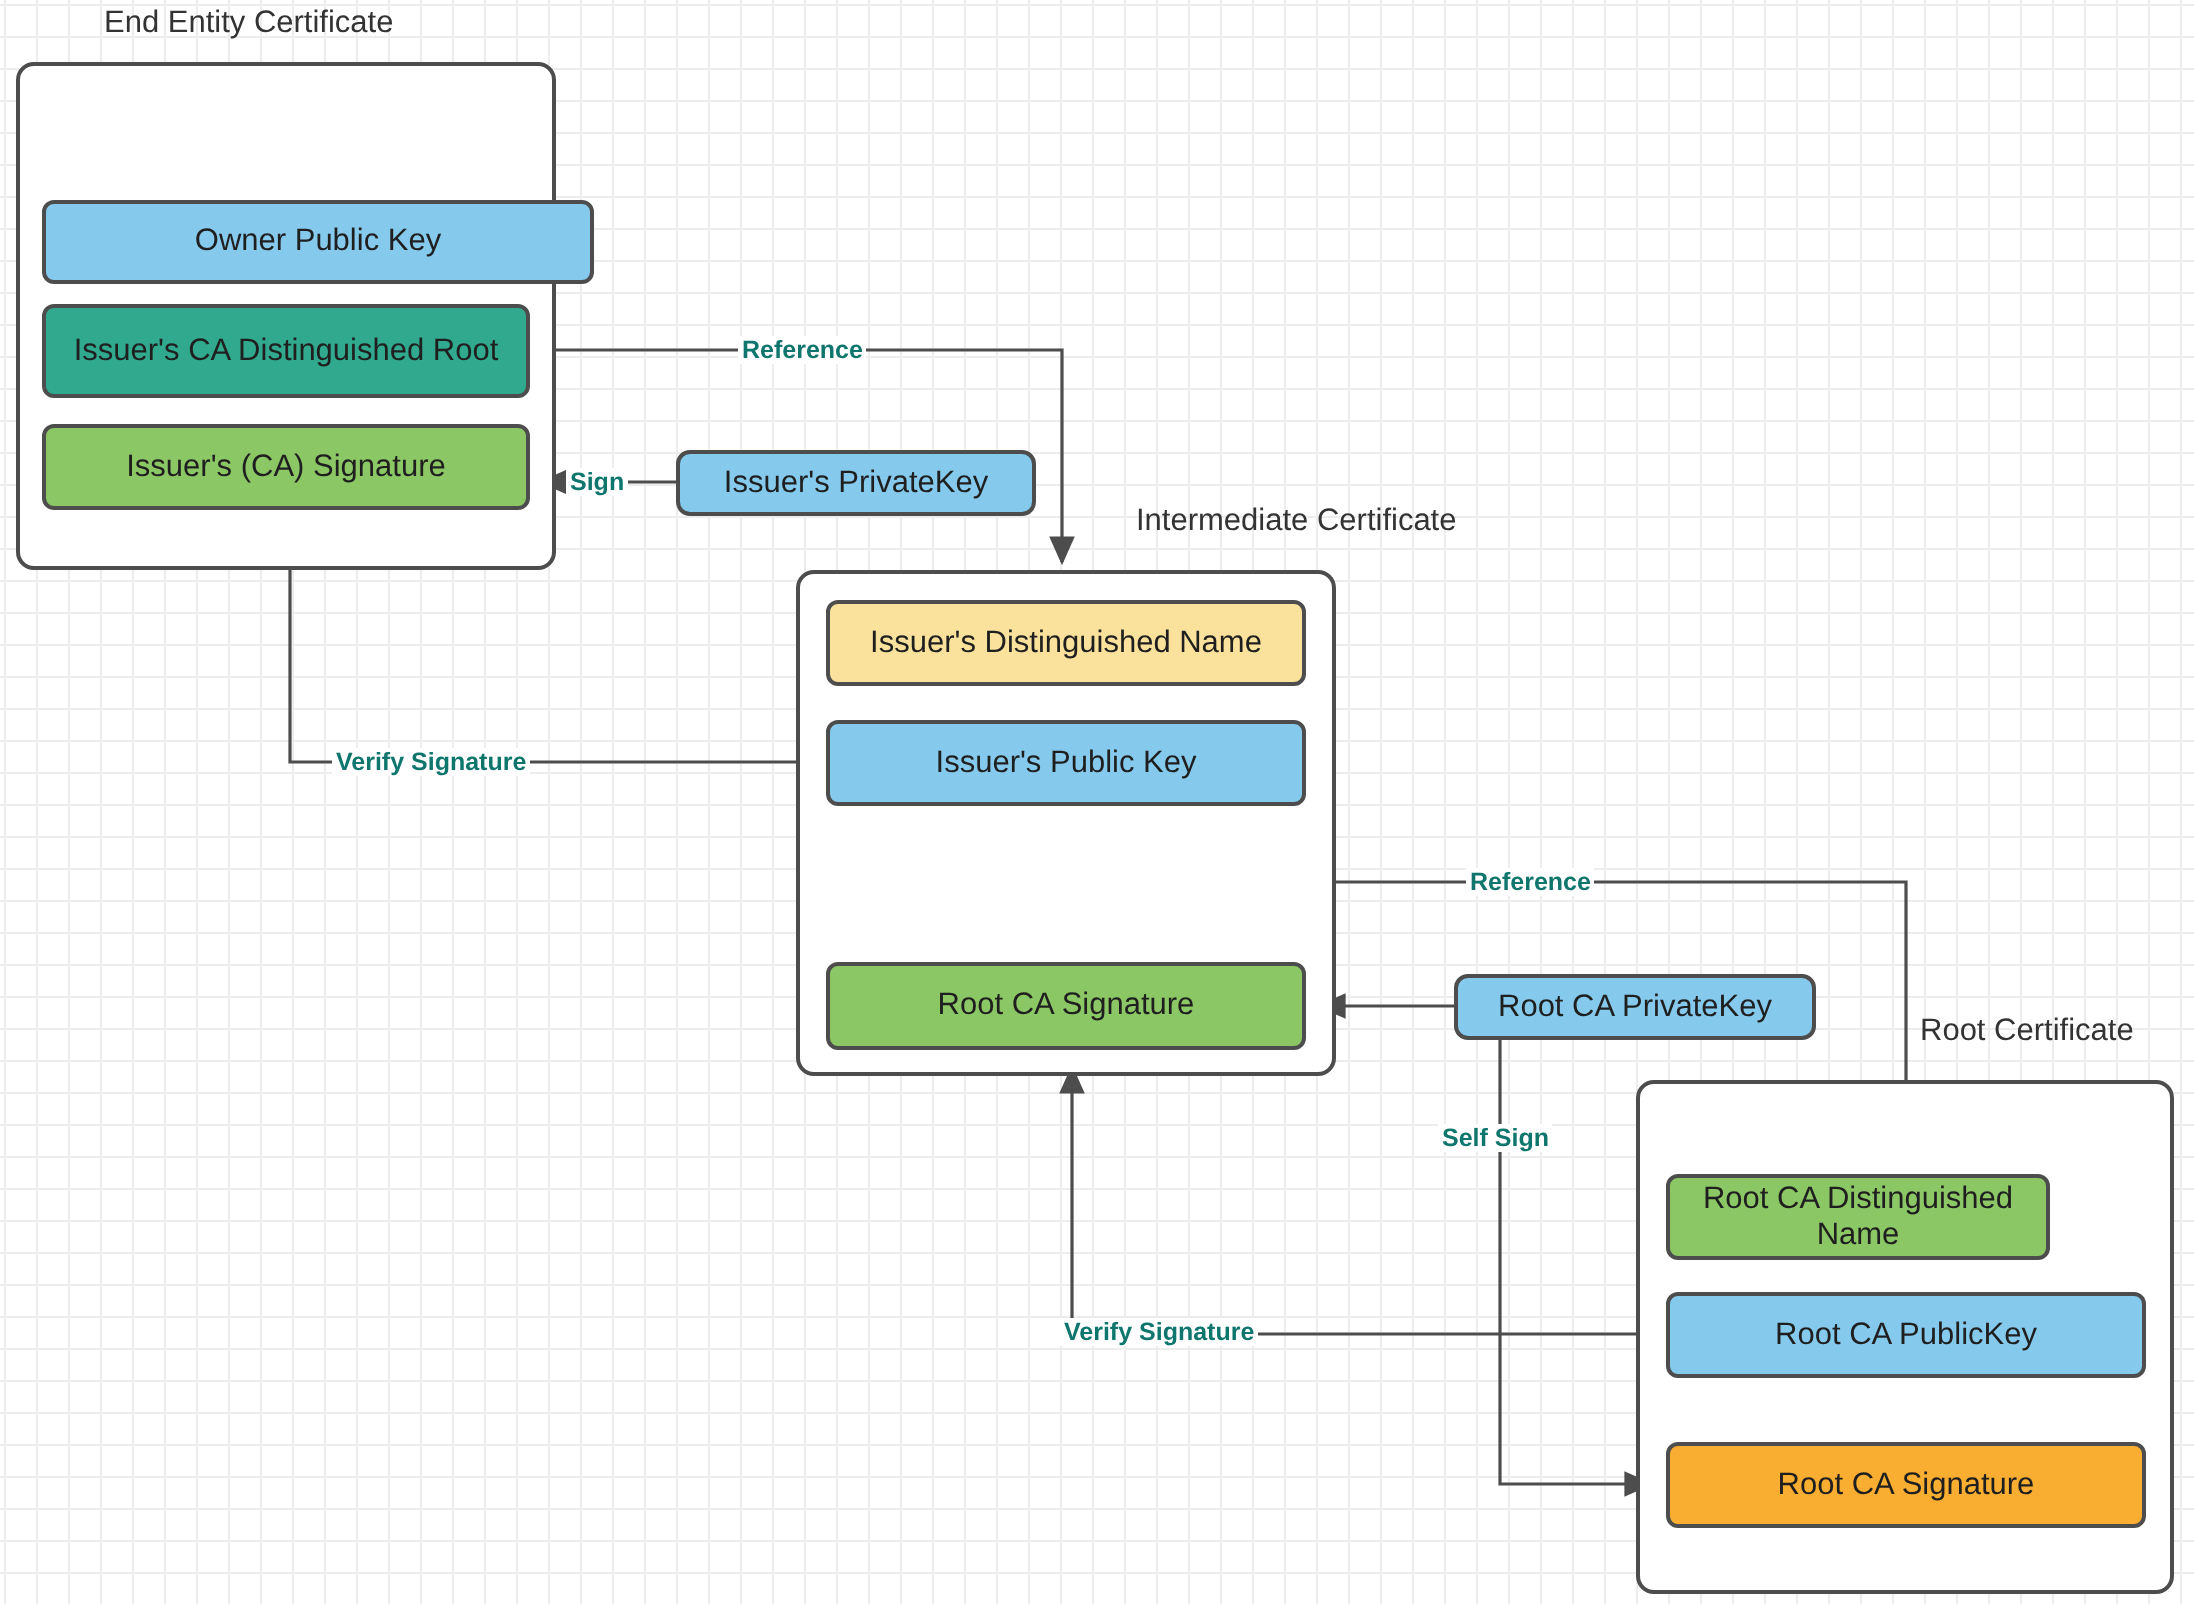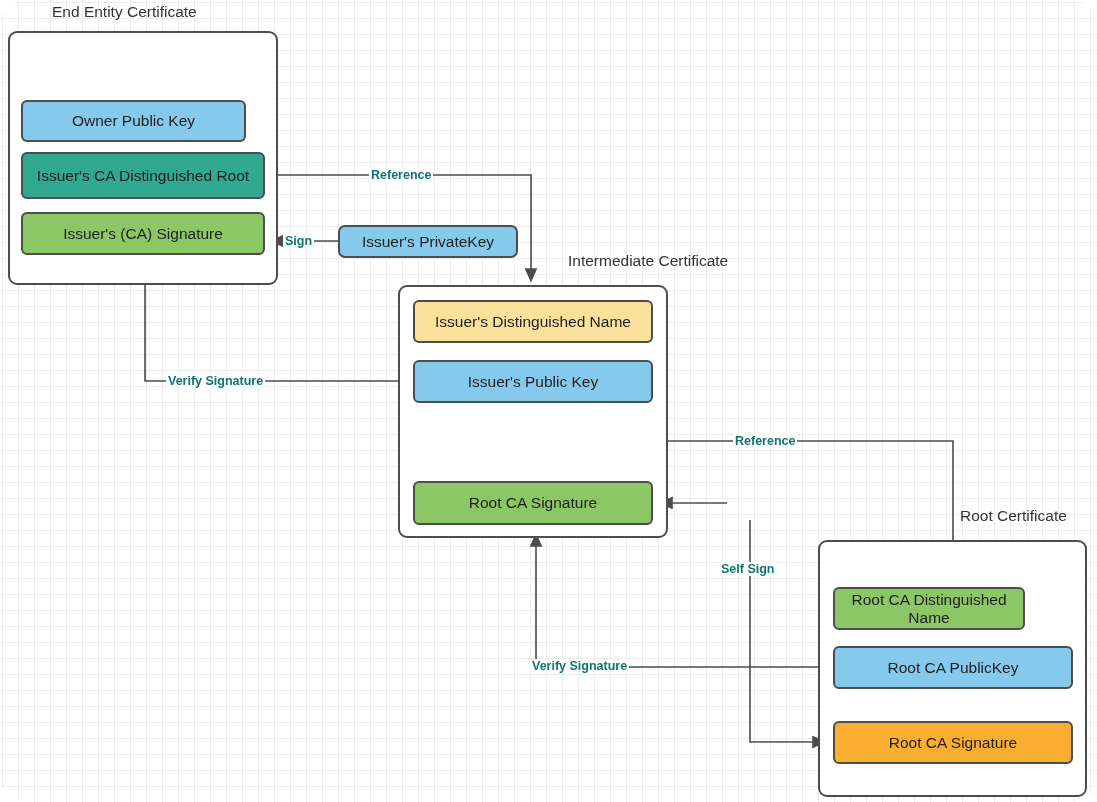--- a/index.html
+++ b/index.html
@@ -13,21 +13,20 @@
     position:relative;
     width:1097px;height:802px;
     background-color:#ffffff;
     background-image:
       linear-gradient(to right, #ededed 1px, transparent 1px),
       linear-gradient(to bottom, #ededed 1px, transparent 1px),
       linear-gradient(to right, #d8d8d8 1px, transparent 1px),
       linear-gradient(to bottom, #d8d8d8 1px, transparent 1px);
     background-size:16px 16px, 16px 16px, 96px 96px, 96px 96px;
     background-position:2px 2px, 2px 2px, 2px 2px, 2px 2px;
-    border-radius:25px;
   }
   .svg-layer{position:absolute;left:0;top:0;width:1097px;height:802px;pointer-events:none;}
 
   .container-box{
     position:absolute;
     box-sizing:border-box;
     background:#ffffff;
     border:2px solid #4d4d4d;
     border-radius:9px;
   }
@@ -100,39 +99,40 @@
     <path d="M833,667 L536,667 L536,534" fill="none" stroke="#4d4d4d" stroke-width="1.6" marker-end="url(#arrow)"></path>
 
     <path d="M727,503 L660,503" fill="none" stroke="#4d4d4d" stroke-width="1.6" marker-end="url(#arrow)"></path>
   </svg>
 
   <div class="group-title" style="left:52px; top:3px;">End Entity Certificate</div>
 
   <div class="container-box" style="left:8px; top:31px; width:270px; height:254px;"></div>
 
 
-  <div class="field-box" style="left:21px; top:100px; width:225px; height:42px; background:#85C9EC;">Owner Public  Key</div>
+  <div class="field-box" style="left:21px; top:100px; width:276px; height:42px; background:#85C9EC;">Owner Public  Key</div>
 
   <div class="field-box" style="left:21px; top:152px; width:244px; height:47px; background:#30A98F;">Issuer's CA Distinguished Root</div>
 
   <div class="field-box" style="left:21px; top:212px; width:244px; height:43px; background:#8CC765;">Issuer's (CA) Signature</div>
 
   <div class="key-box" style="left:338px; top:225px; width:180px; height:33px; background:#85C9EC;">Issuer's PrivateKey</div>
 
   <div class="group-title" style="left:568px; top:252px;">Intermediate Certificate</div>
 
   <div class="container-box" style="left:398px; top:285px; width:270px; height:253px;"></div>
 
   <div class="field-box" style="left:413px; top:300px; width:240px; height:43px; background:#FAE29C;">Issuer's Distinguished Name</div>
 
   <div class="field-box" style="left:413px; top:360px; width:240px; height:43px; background:#85C9EC;">Issuer's Public  Key</div>
 
 
   <div class="field-box" style="left:413px; top:481px; width:240px; height:44px; background:#8CC765;">Root CA Signature</div>
 
+  <div class="key-box" style="left:727px; top:487px; width:181px; height:33px; background:#85C9EC;">Root CA PrivateKey</div>
 
   <div class="group-title" style="left:960px; top:507px;">Root Certificate</div>
 
   <div class="container-box" style="left:818px; top:540px; width:269px; height:257px;"></div>
 
   <div class="field-box" style="left:833px; top:587px; width:192px; height:43px; background:#8CC765;">Root CA Distinguished Name</div>
 
   <div class="field-box" style="left:833px; top:646px; width:240px; height:43px; background:#85C9EC;">Root CA PublicKey</div>
 
   <div class="field-box" style="left:833px; top:721px; width:240px; height:43px; background:#F9AE32;">Root CA Signature</div>

